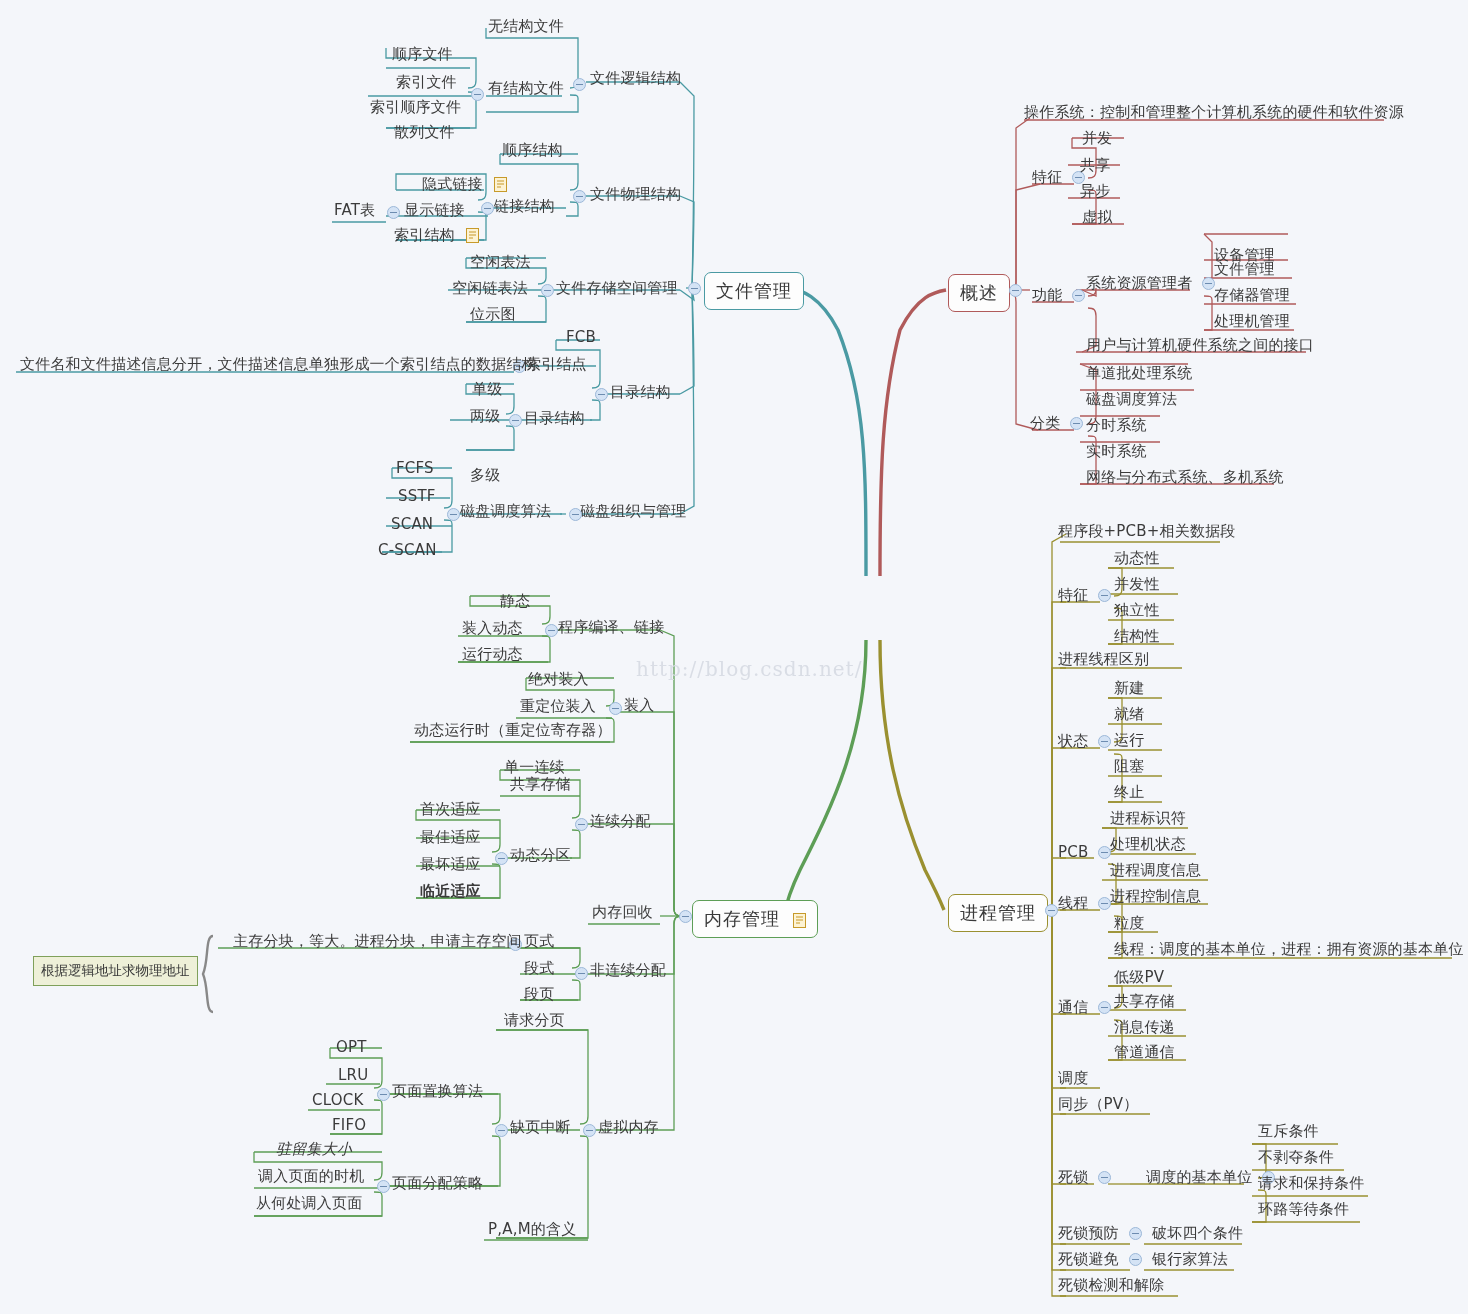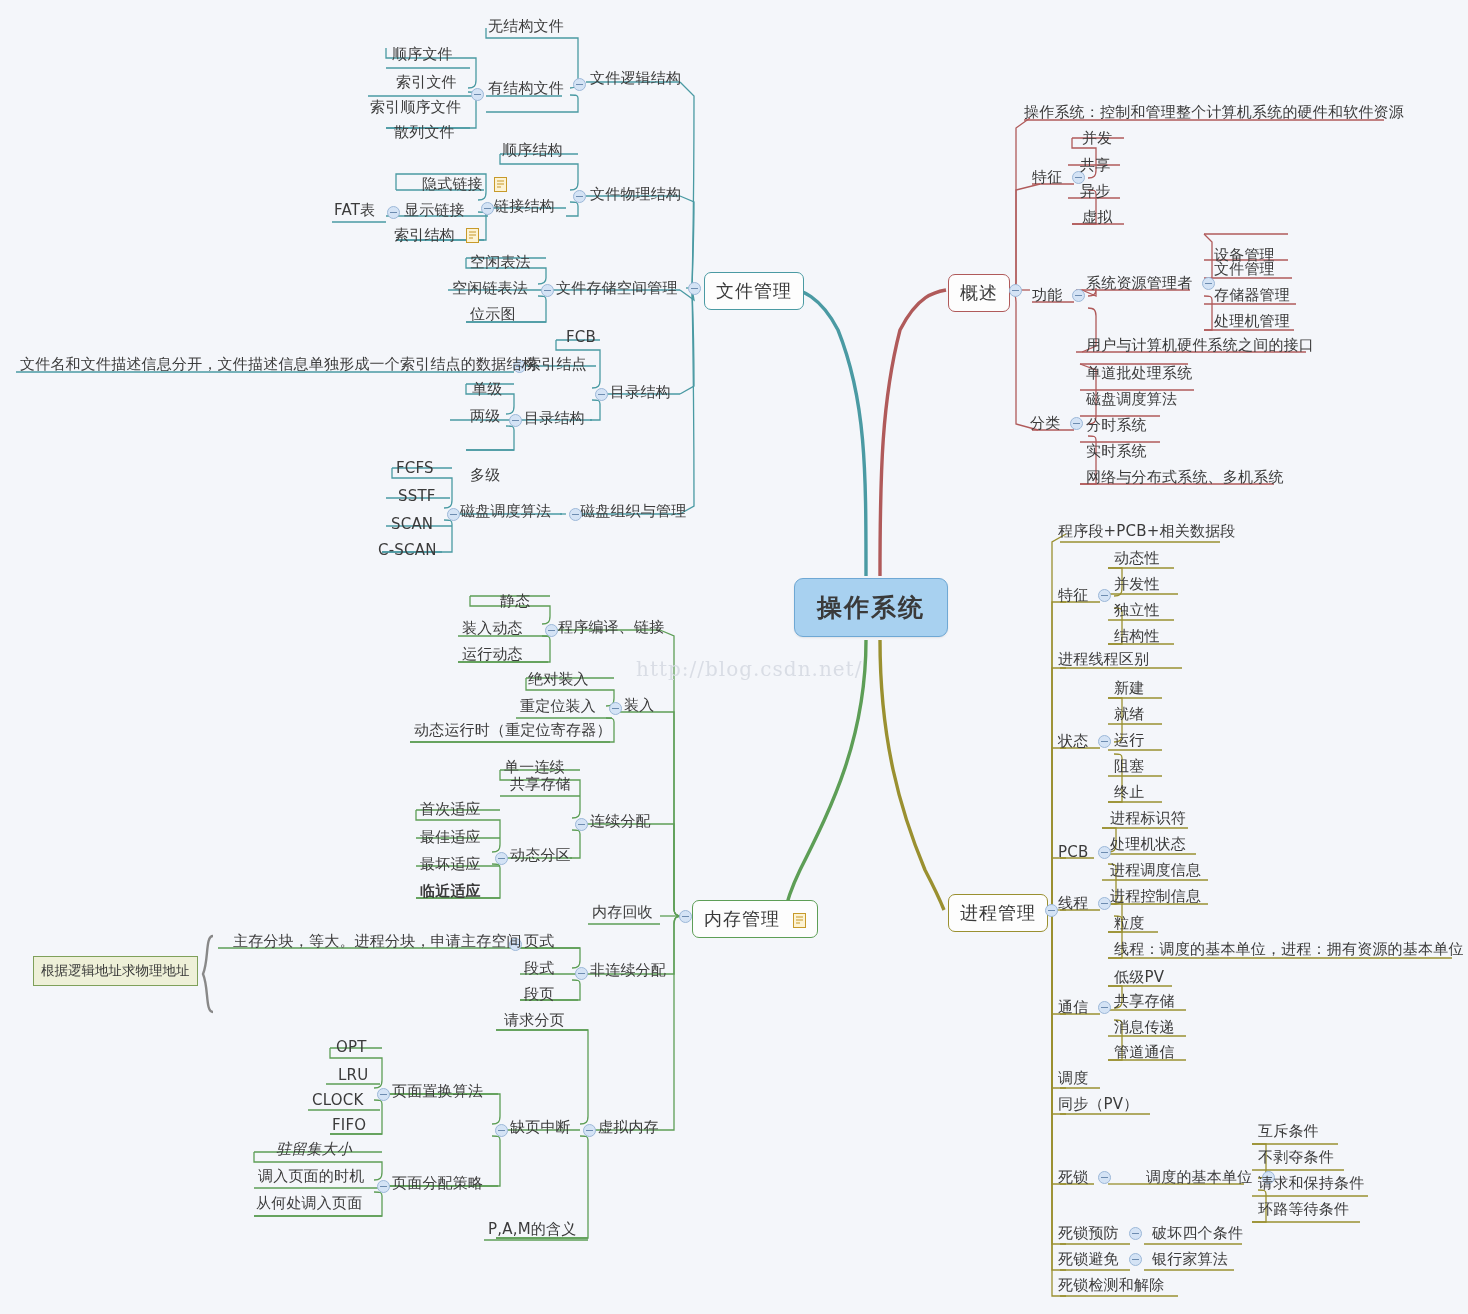--- a/index.html
+++ b/index.html
@@ -380,23 +380,20 @@
       <path d="M 1252 1222 L 1360 1222" stroke="#9a9030"></path>
 
       <path d="M 1060 1244 L 1130 1244" stroke="#9a9030"></path>
       <path d="M 1144 1244 L 1242 1244" stroke="#9a9030"></path>
       <path d="M 1060 1270 L 1130 1270" stroke="#9a9030"></path>
       <path d="M 1144 1270 L 1234 1270" stroke="#9a9030"></path>
       <path d="M 1060 1296 L 1178 1296" stroke="#9a9030"></path>
     </g>
   </svg>
 
-  <div class="root" style="left:794px; top:578px;">
-    <span>操作系统</span>
-  </div>
 
   <div class="watermark" style="left:636px; top:657px;">http://blog.csdn.net/</div>
 
   <div class="main-topic mt-file" style="left:704px; top:272px;">
     <span>文件管理</span>
   </div>
   <span class="toggle abs" style="left:683px; top:282px;"></span>
 
   <div class="main-topic mt-over" style="left:948px; top:274px;">
     <span>概述</span>

